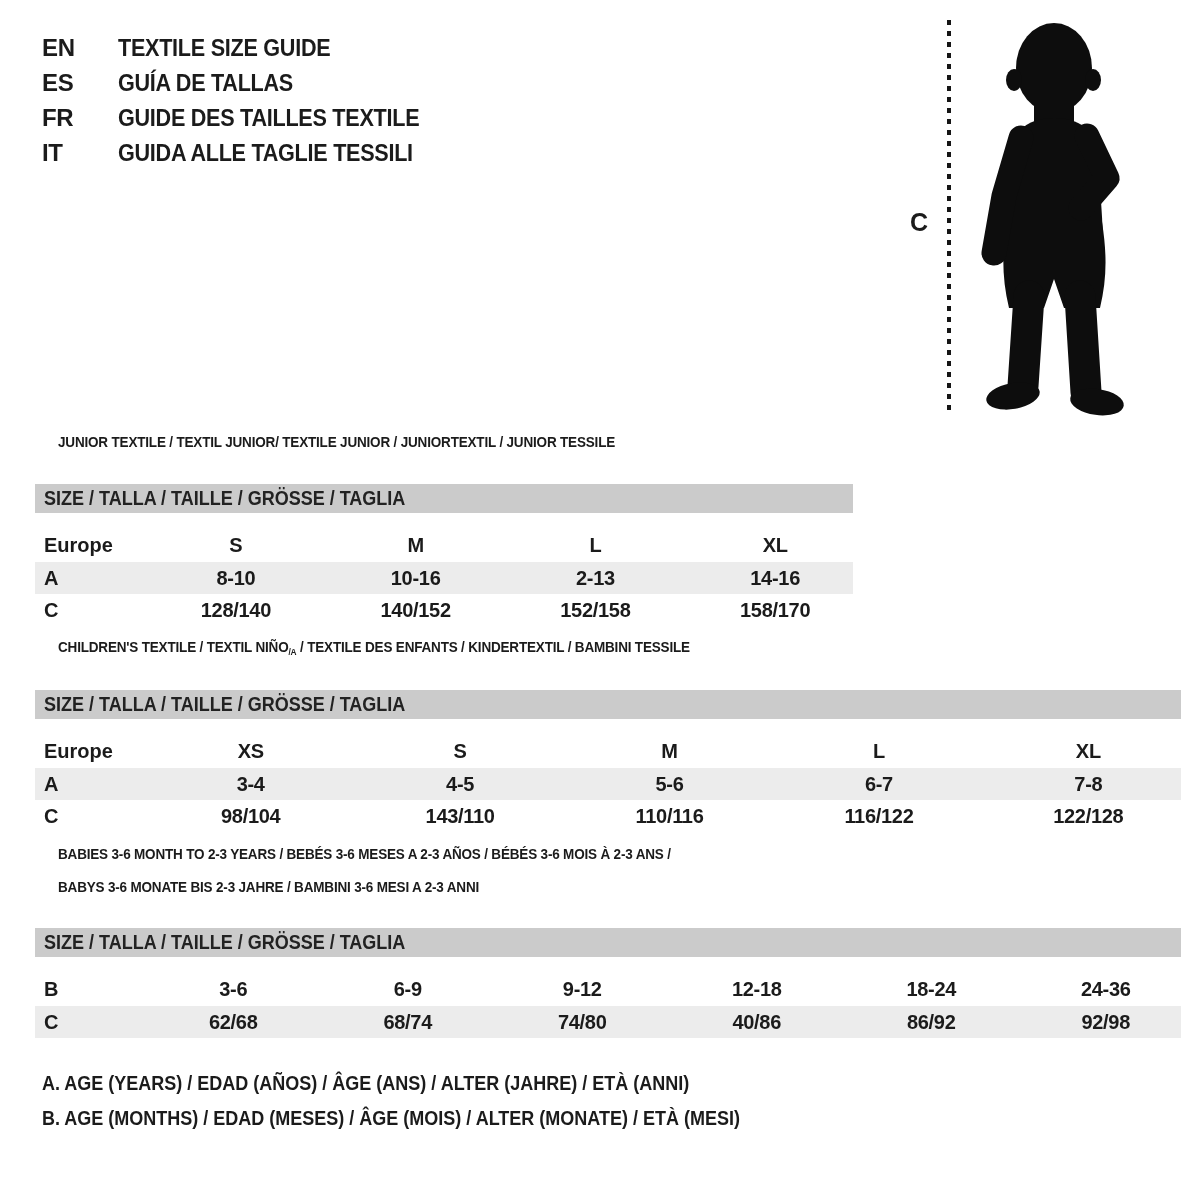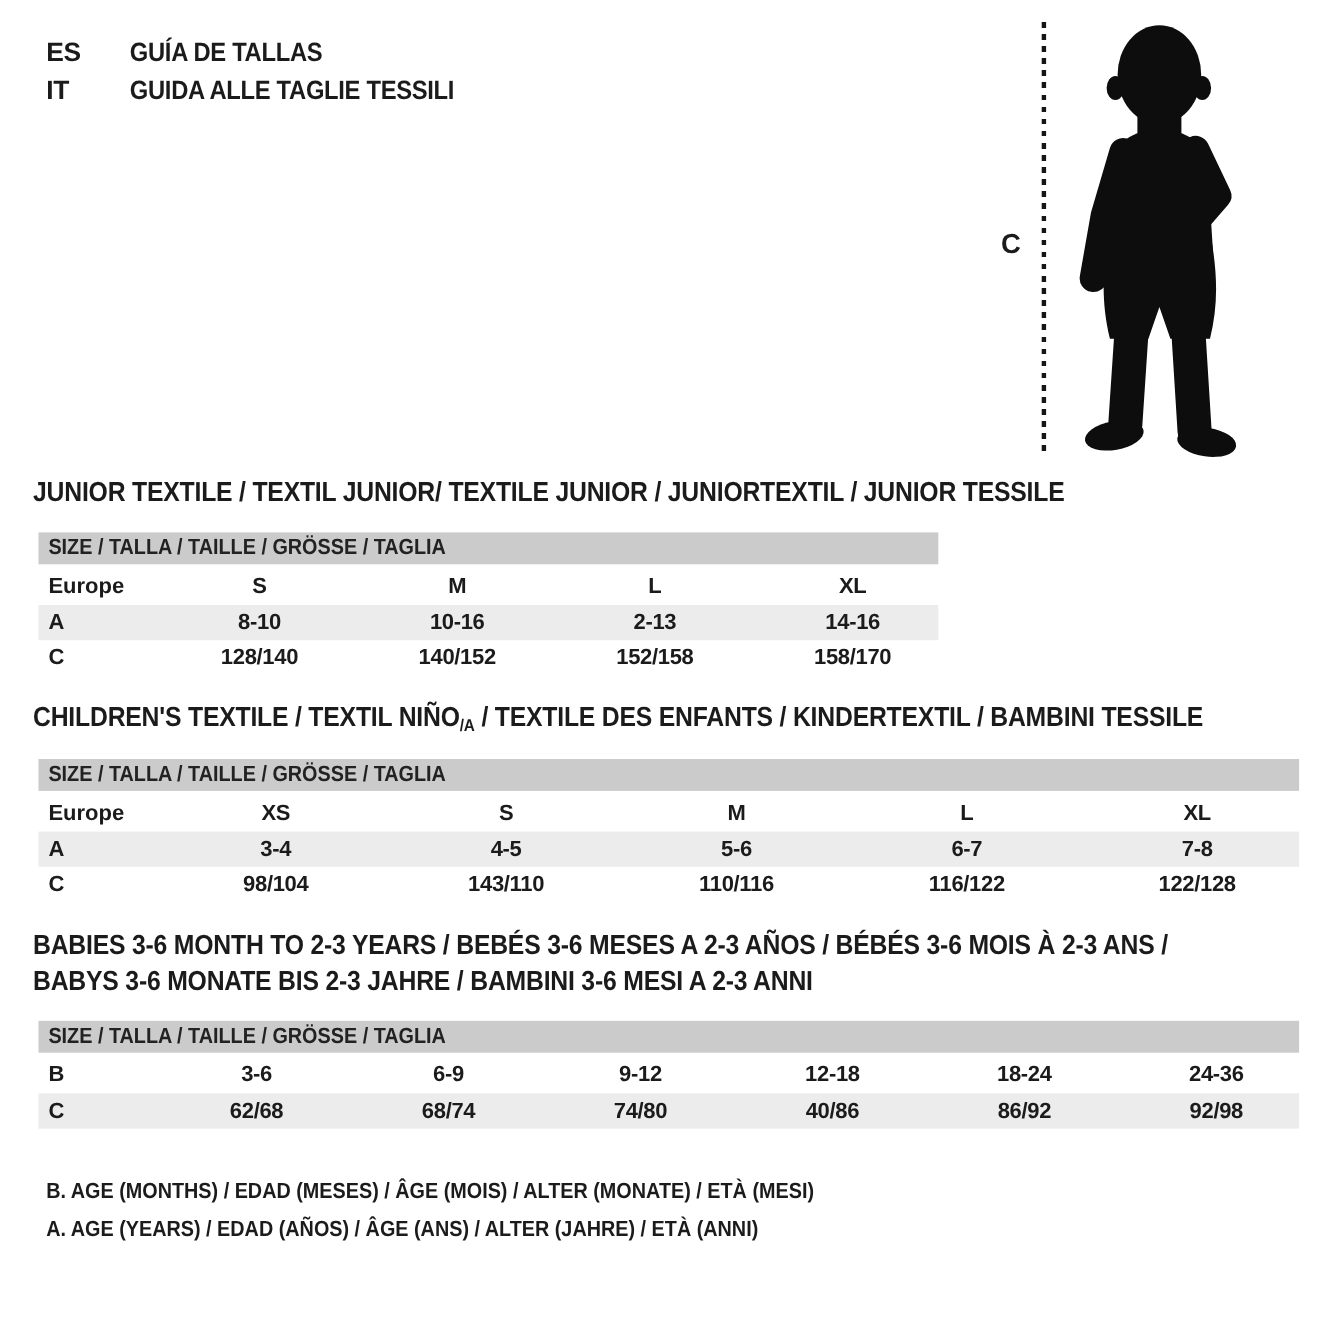--- a/index.html
+++ b/index.html
@@ -29,54 +29,62 @@
   .lang-row { display: flex; line-height: 35px; font-size: 24px; letter-spacing: -0.3px; }
   .lang-code { width: 76px; flex: 0 0 76px; }
   
   .height-line {
     left: 947px; top: 20px; width: 4px; height: 396px;
     background: repeating-linear-gradient(to bottom, #151515 0px, #151515 5px, transparent 5px, transparent 11px);
   }
   .height-label { left: 910px; top: 208px; font-size: 25px; }
   .figure-svg { left: 966px; top: 16px; width: 178px; height: 404px; }
   
-  .section-title { left: 30px; font-size: 25px; letter-spacing: -0.2px; white-space: nowrap; }
+  .section-title { left: 58px; font-size: 15px; letter-spacing: -0.2px; white-space: nowrap; }
   .title-junior { top: 433px; }
   .title-children { top: 638px; }
   .title-babies-1 { top: 845px; }
   .title-babies-2 { top: 878px; }
   .sub-a { font-size: 0.62em; vertical-align: -0.28em; }
   
   .size-table { position: absolute; left: 35px; font-size: 20px; }
   .tbl-junior { top: 484px; width: 818px; }
   .tbl-children { top: 690px; width: 1146px; }
   .tbl-babies { top: 928px; width: 1146px; }
   .thead {
     height: 29px; background: #cbcbcb;
     display: flex; align-items: center;
     padding-left: 9px; box-sizing: border-box;
-    margin-bottom: 3px;
+    margin-bottom: 15px;
     color: #222222;
   }
   .trow { display: flex; align-items: center; height: 32px; gap: 24px; }
   .trow.tall { height: 34px; }
   .trow.shaded { background: #ececec; }
   .rlabel { width: 90px; flex: 0 0 90px; padding-left: 9px; }
   .cell { flex: 1; text-align: center; letter-spacing: -0.3px; }
   
   .legend { left: 42px; top: 1066px; font-size: 20px; }
   .legend-line { line-height: 34.5px; white-space: nowrap; }
 </style>
 </head>
 <body>
 
 <div class="abs lang-list">
   <div class="lang-row">
+    <span class="lang-code">EN</span>
+    <span class="cond">TEXTILE SIZE GUIDE</span>
+  </div>
+  <div class="lang-row">
     <span class="lang-code">ES</span>
     <span class="cond">GUÍA DE TALLAS</span>
+  </div>
+  <div class="lang-row">
+    <span class="lang-code">FR</span>
+    <span class="cond">GUIDE DES TAILLES TEXTILE</span>
   </div>
   <div class="lang-row">
     <span class="lang-code">IT</span>
     <span class="cond">GUIDA ALLE TAGLIE TESSILI</span>
   </div>
 </div>
 
 <div class="abs height-line"></div>
 <div class="abs height-label">C</div>
 
@@ -185,18 +193,18 @@
     <span class="cell">68/74</span>
     <span class="cell">74/80</span>
     <span class="cell">40/86</span>
     <span class="cell">86/92</span>
     <span class="cell">92/98</span>
   </div>
 </div>
 
 <div class="abs legend">
   <div class="legend-line">
+    <span class="cond">A. AGE (YEARS) / EDAD (AÑOS) / ÂGE (ANS) / ALTER (JAHRE) / ETÀ (ANNI)</span>
+  </div>
+  <div class="legend-line">
     <span class="cond">B. AGE (MONTHS) / EDAD (MESES) / ÂGE (MOIS) / ALTER (MONATE) / ETÀ (MESI)</span>
   </div>
-  <div class="legend-line">
-    <span class="cond">A. AGE (YEARS) / EDAD (AÑOS) / ÂGE (ANS) / ALTER (JAHRE) / ETÀ (ANNI)</span>
-  </div>
 </div>
 
 </body></html>

